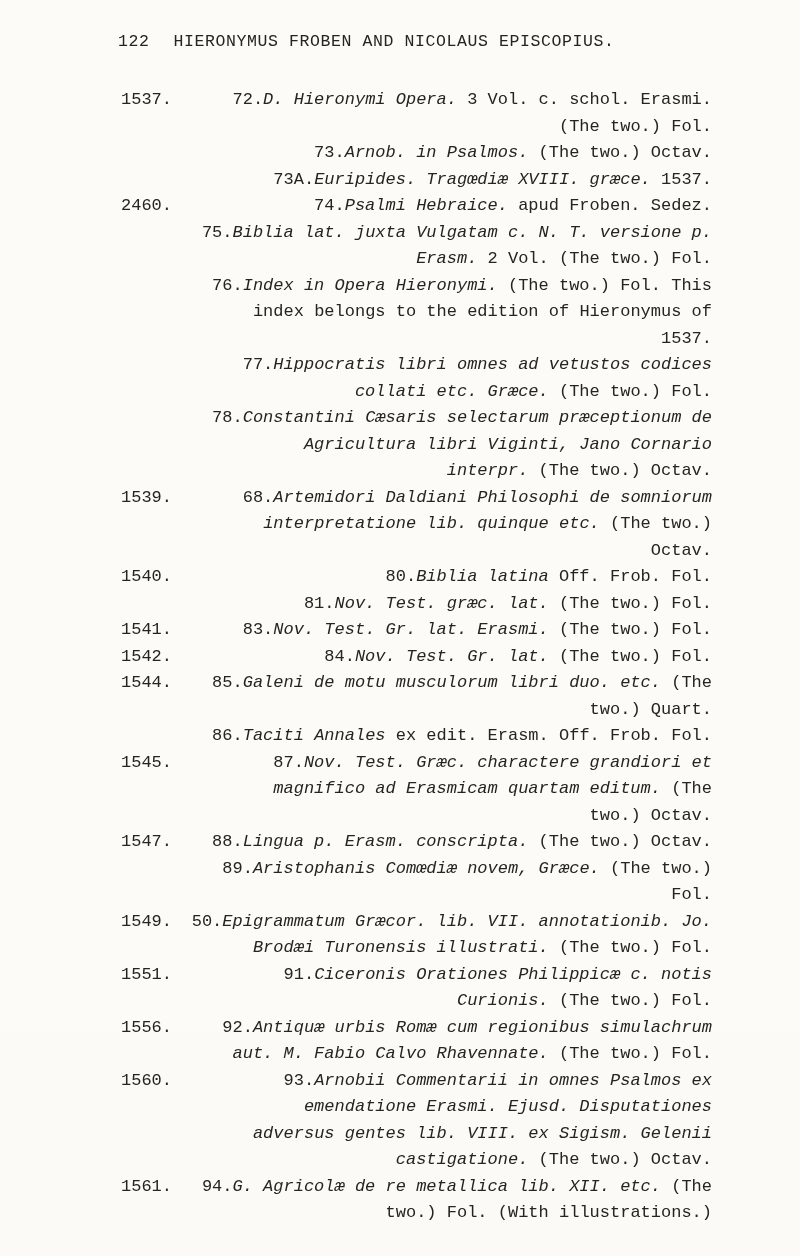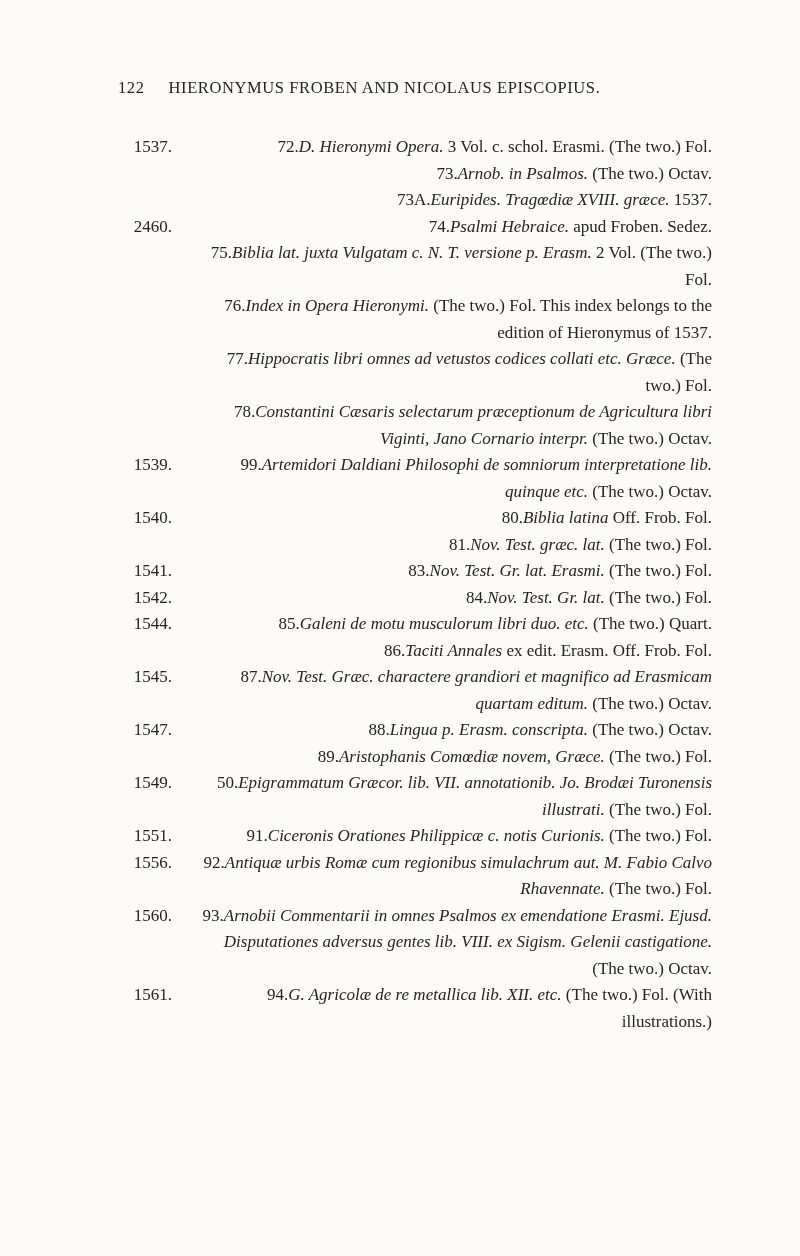--- a/index.html
+++ b/index.html
@@ -7,22 +7,23 @@
     width: 800px;
     height: 1256px;
     background: #fbfaf6;
     color: #262420;
     font-family: "Liberation Serif", "DejaVu Serif", serif;
   }
   .page {
     box-sizing: border-box;
     width: 800px;
     height: 1032px;
-    padding: 78px 88px 60px 118px;
+    padding: 32px 88px 60px 118px;
     background: #fcfbf8;
+    font-family: Liberation Mono, monospace;
   }
   .running-head {
     display: flex;
     align-items: baseline;
     font-size: 16.5px;
     letter-spacing: 0.6px;
     margin-bottom: 36px;
     white-space: nowrap;
   }
   .page-num { margin-right: 24px; }
@@ -79,21 +80,21 @@
 
   <div class="item"><span class="num">77.</span><i class="title">Hippocratis libri omnes ad vetustos codices collati etc. Græce.</i><span class="rest"> (The two.) Fol.</span></div>
 
   <div class="item"><span class="num">78.</span><i class="title">Constantini Cæsaris selectarum præceptionum de Agricultura libri Viginti, Jano Cornario interpr.</i><span class="rest"> (The two.) Octav.</span></div>
 </div>
   </div>
 
   <div class="entry">
     <span class="year">1539.</span>
     <div class="items">
-  <div class="item"><span class="num">99.</span><i class="title">Artemidori Daldiani Philosophi de somniorum interpretatione lib. quinque etc.</i><span class="rest"> (The two.) Octav.</span></div>
+  <div class="item"><span class="num">68.</span><i class="title">Artemidori Daldiani Philosophi de somniorum interpretatione lib. quinque etc.</i><span class="rest"> (The two.) Octav.</span></div>
 </div>
   </div>
 
   <div class="entry">
     <span class="year">1540.</span>
     <div class="items">
   <div class="item"><span class="num">80.</span><i class="title">Biblia latina</i><span class="rest"> Off. Frob. Fol.</span></div>
 
   <div class="item"><span class="num">81.</span><i class="title">Nov. Test. græc. lat.</i><span class="rest"> (The two.) Fol.</span></div>
 

